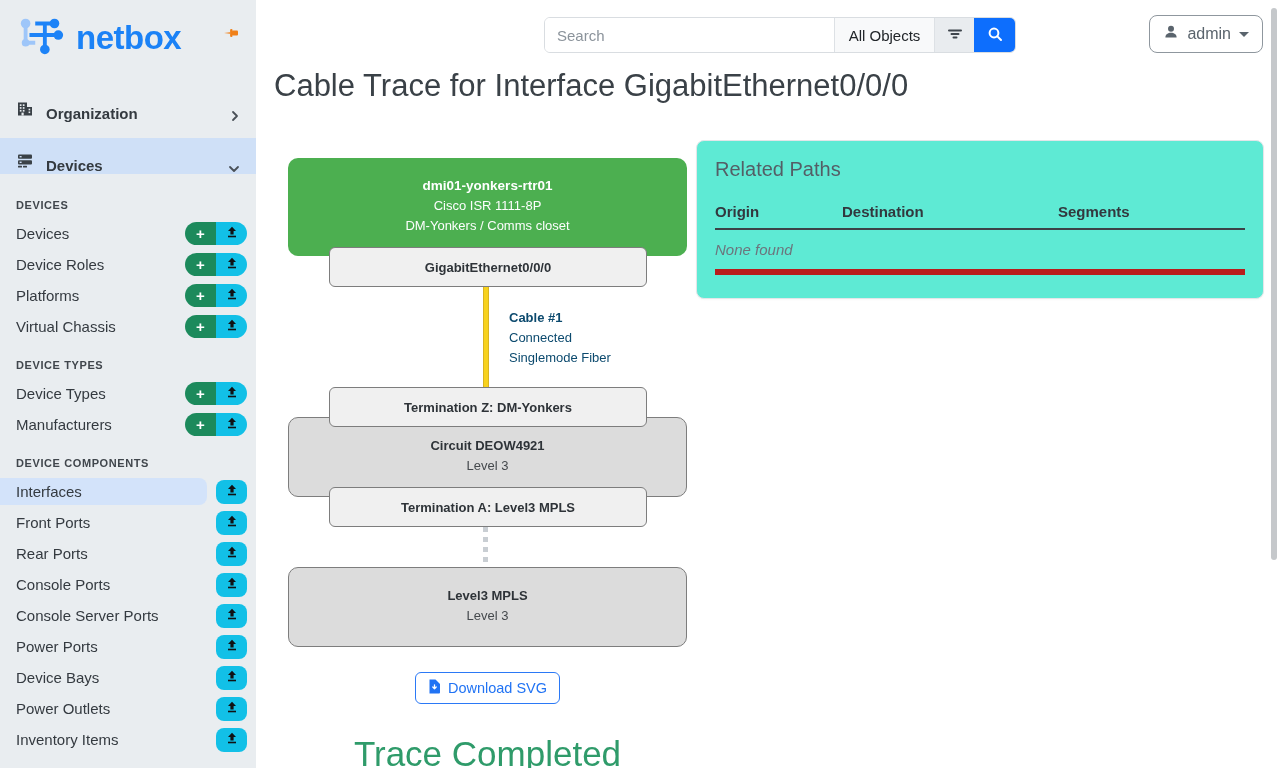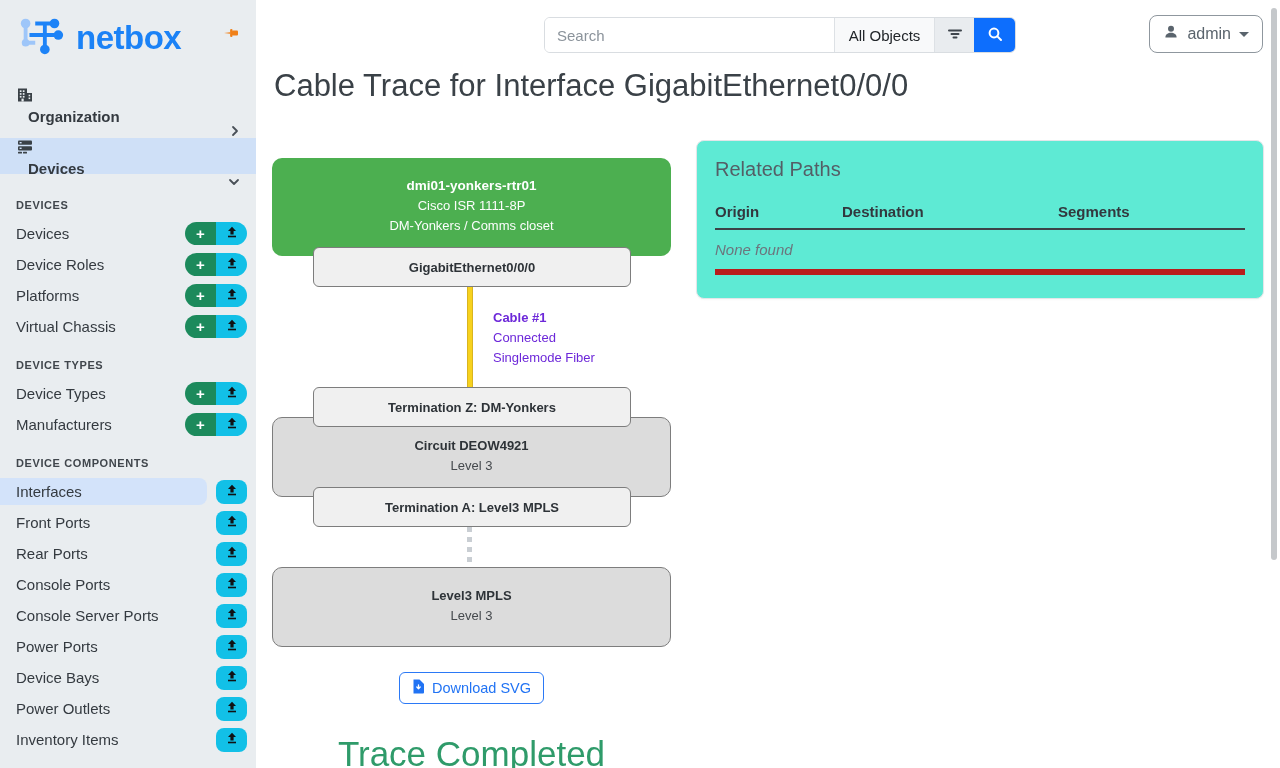--- a/index.html
+++ b/index.html
@@ -6,21 +6,21 @@
   html, body { margin:0; padding:0; width:1280px; height:768px; overflow:hidden;
                font-family:"Liberation Sans", sans-serif; background:#fff; }
   .app { display:flex; width:1280px; height:768px; }
 
   
   .sidebar { width:256px; min-width:256px; height:768px; background:#e9edf0; position:relative; }
   .brand-row { display:flex; align-items:center; padding:12px 16px 0 16px; height:64px; }
   .brand-text { color:#1b82f6; font-weight:bold; font-size:33px; letter-spacing:-0.5px; margin-left:10px; }
   .pin-wrap { margin-left:auto; margin-top:-6px; }
   .nav { margin-top:22px; }
-  .nav-item { display:flex; align-items:flex-start; height:36px; padding:0 16px; margin-bottom:16px; cursor:pointer;flex-direction:column; }
+  .nav-item { display:flex; align-items:flex-end; height:36px; padding:0 16px; margin-bottom:16px; cursor:pointer; }
   .nav-item.active { background:#cfe0f7; }
   .nav-label { font-size:15px; font-weight:bold; color:#343a40; margin-left:12px; }
   .nav-chev { margin-left:auto; display:flex; }
   .sec-h { padding:0 16px; margin:16px 0 6px 0; font-size:11px; font-weight:bold; color:#40464c; letter-spacing:.6px; height:14px; line-height:14px; }
   .sec-h.first { margin-top:24px; }
   .m-row { height:31px; display:flex; align-items:center; padding:0 9px 0 16px; position:relative; cursor:pointer; }
   .m-hl { position:absolute; left:0; top:2px; height:27px; width:207px; background:#d3e3fa; border-radius:0 8px 8px 0; }
   .m-label { font-size:15px; color:#343a40; position:relative; }
   .btns { margin-left:auto; display:flex; position:relative; }
   button { font-family:inherit; border:none; padding:0; background:none; cursor:pointer; }
@@ -43,38 +43,38 @@
   .search-btn { width:41px; background:#0d6efd; display:flex; align-items:center; justify-content:center; }
 
   .admin-btn { position:absolute; right:17px; top:15px; height:38px; padding:0 13px; border:1px solid #8f979e;
                border-radius:8px; display:flex; align-items:center; gap:8px; color:#5a646d; font-size:16px; background:#fff; }
   .caret-down { width:0; height:0; border-left:5px solid transparent; border-right:5px solid transparent;
                 border-top:5px solid #5a646d; }
 
   .page-title { position:absolute; left:18px; top:68px; font-size:31px; font-weight:400; color:#3a4147; margin:0; }
 
   
-  .trace { position:absolute; left:16px; top:158px; width:400px; height:502px; }
+  .trace { position:absolute; left:32px; top:158px; width:400px; height:502px; }
   .tbox { position:absolute; text-align:center; }
   .box-device { left:0; top:0; width:399px; height:98px; background:#4caf50; border-radius:10px; color:#fff; padding-top:18px; z-index:1; }
   .box-device .t1 { font-size:13.5px; font-weight:bold; line-height:20px; }
   .box-device .t2 { font-size:13px; line-height:20px; color:#fdfefd; }
   .box-port { width:318px; left:41px; height:40px; background:#f0f0f0; border:1px solid #7d7d7d; border-radius:6px;
               display:flex; align-items:center; justify-content:center; font-size:13px; font-weight:bold; color:#2e3338; z-index:2; }
   .box-iface { top:89px; }
   .box-termz { top:229px; }
   .box-terma { top:329px; }
   .box-big { left:0; width:399px; height:80px; background:#dcdcdc; border:1px solid #7d7d7d; border-radius:10px; padding-top:18px; z-index:1; }
   .box-circuit { top:259px;text-align:center; }
   .box-pnet { top:409px; }
   .box-big .t1 { font-size:13px; font-weight:bold; color:#2e3338; line-height:20px; }
   .box-big .t2 { font-size:13px; color:#45494d; line-height:20px; }
   .cable-line { position:absolute; left:195px; top:129px; width:6px; height:100px; background:#f7d21e;
                 border-left:1px solid #d9b421; border-right:1px solid #d9b421; z-index:0; }
-  .cable-label { position:absolute; left:221px; top:150px; text-align:left; font-size:13px; color:#6d28d9; line-height:20px; }
+  .cable-label { position:absolute; left:221px; top:150px; text-align:left; font-size:13px; color:#0c4a6e; line-height:20px; }
   .cable-label .t1 { font-weight:bold; }
   .dash-line { position:absolute; left:195px; top:369px; width:5px; height:40px;
                background:repeating-linear-gradient(to bottom, #c9ced3 0 5px, transparent 5px 10px); }
   .dl-row { position:absolute; left:0; top:514px; width:399px; display:flex; justify-content:center; }
   .dl-btn { display:inline-flex; align-items:center; gap:7px; border:1px solid #2b79f6; color:#2173f4;
             border-radius:6px; padding:6px 12px; font-size:14.5px; background:#fff; }
   .trace-done { position:absolute; left:0; top:576px; width:399px; text-align:center; font-size:35px; color:#2f9b6a; }
 
   
   .card { position:absolute; left:440px; top:140px; width:568px; height:159px; border:1px solid #e3e6e9;

